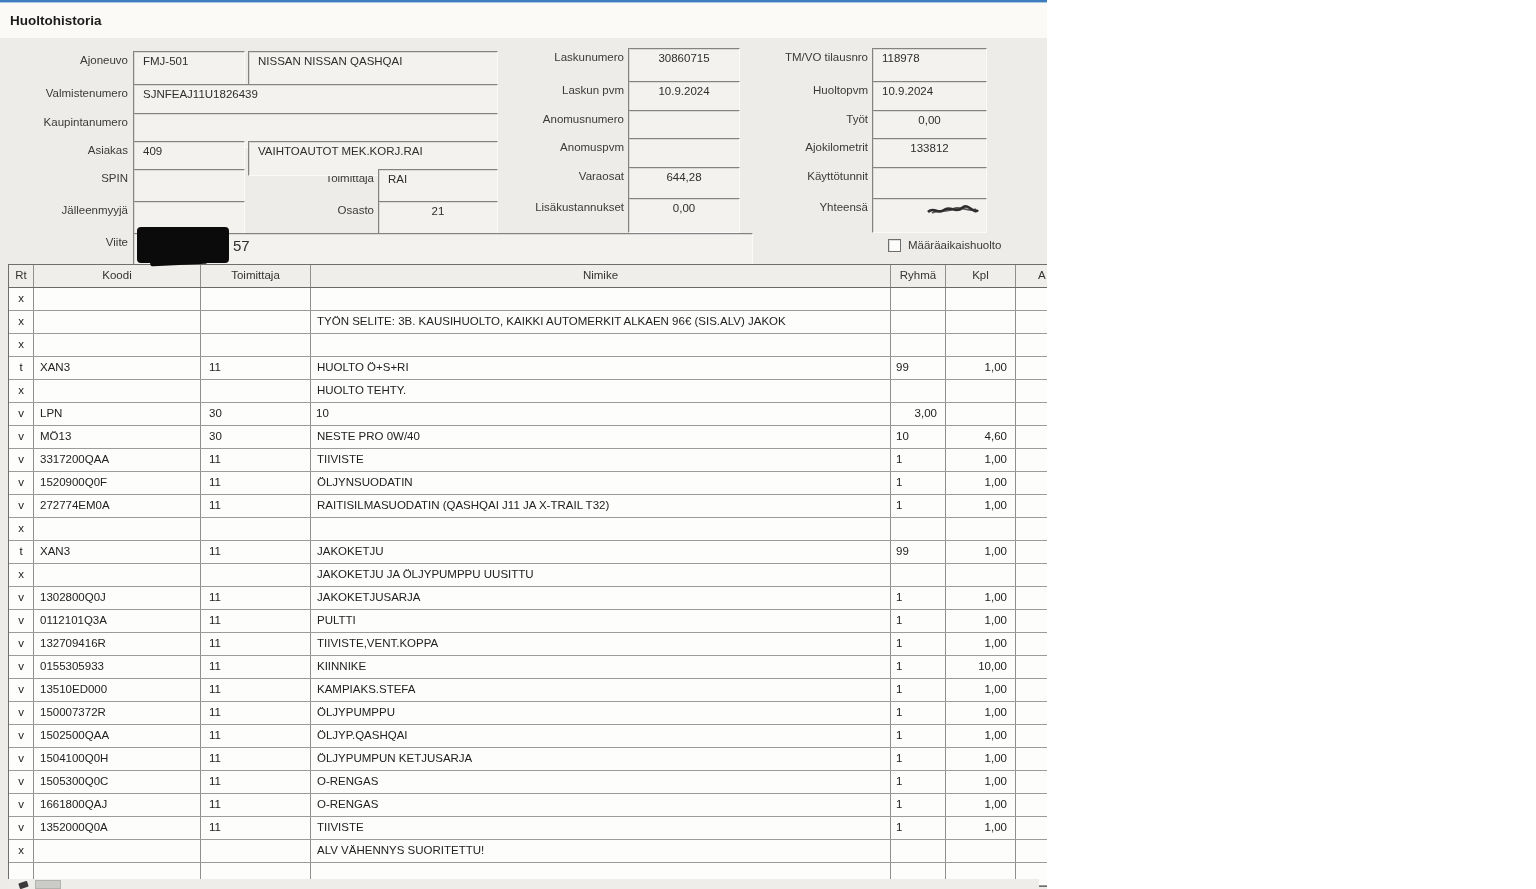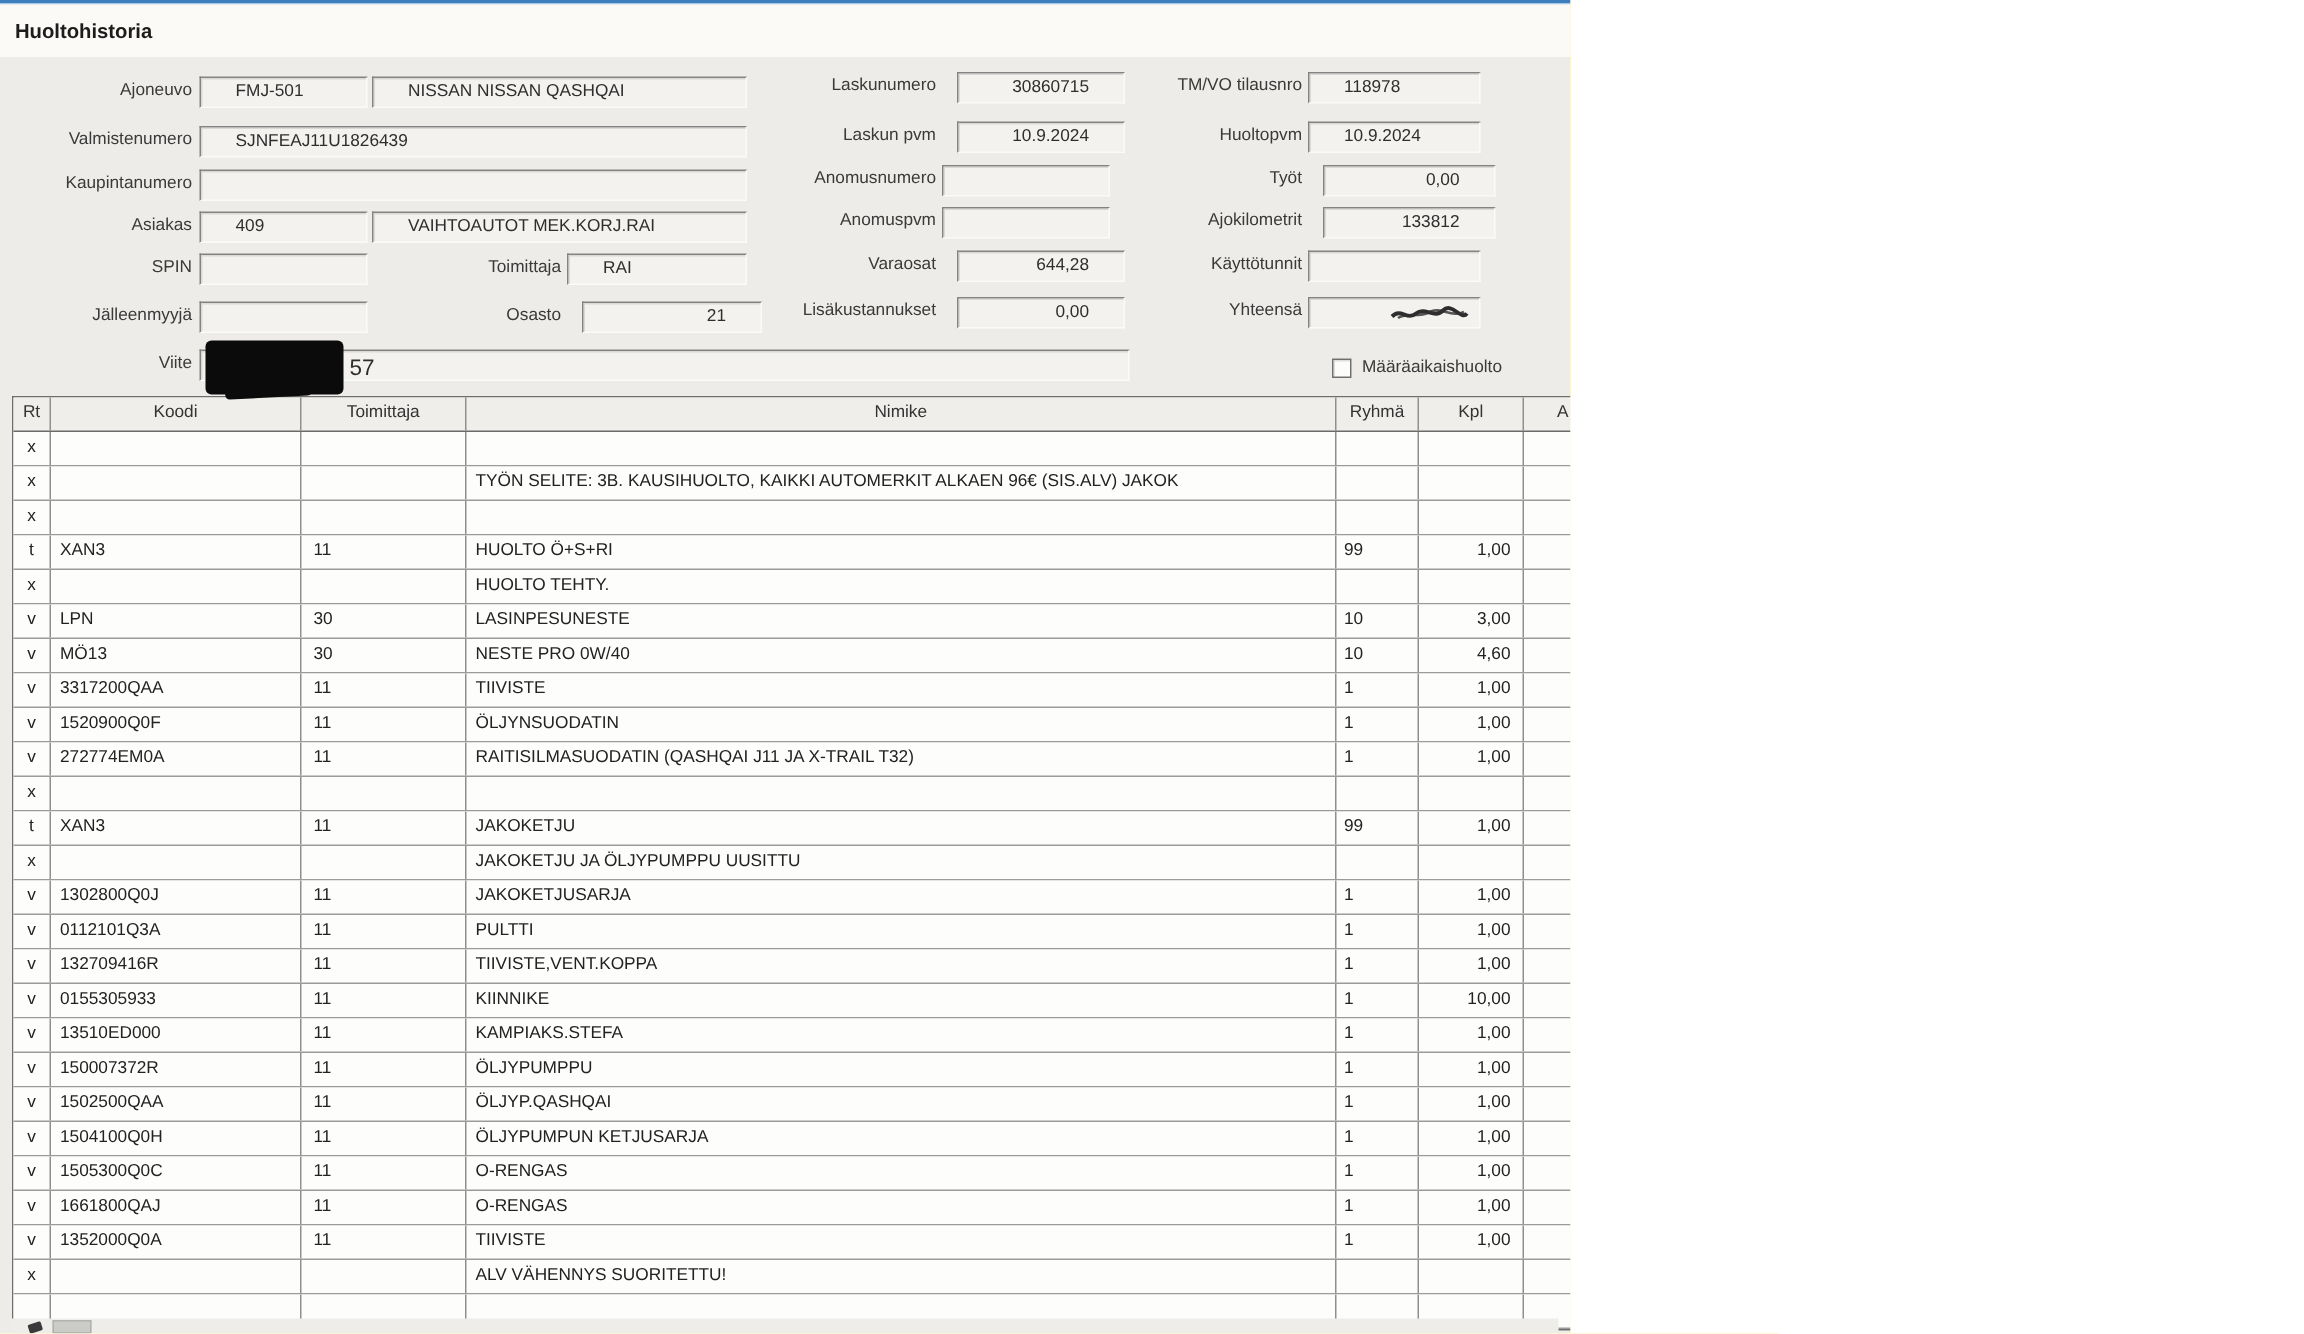--- a/index.html
+++ b/index.html
@@ -20,29 +20,29 @@
   .titlebar {
     position:absolute; left:0; top:3px; width:1047px; height:35px; background:#FBFAF7;
   }
   .title {
     position:absolute; left:10px; top:10px; font-size:13.5px; font-weight:bold; color:#1c1c1c;
   }
   .lbl {
     position:absolute; font-size:11.5px; color:#3a3a3a; text-align:right; white-space:nowrap;
   }
   .field {
-    position:absolute; height:21px; box-sizing:border-box;
+    position:absolute; height:35px; box-sizing:border-box;
     background:#F3F2EF;
     border:1px solid;
     border-color:#838383 #FAFAF9 #FAFAF9 #838383;
     box-shadow:inset 1px 1px 0 rgba(0,0,0,0.10);
     font-size:11.5px; line-height:19px; color:#2e2e2e;
-    padding:0 23px; overflow:hidden; white-space:nowrap;
-  }
-  .field.ralign { text-align:right;margin-left:10px; }
+    padding:0 9px; overflow:hidden; white-space:nowrap;
+  }
+  .field.ralign { text-align:center; }
   .redact-blob {
     position:absolute; left:137px; top:227px; width:92px; height:36px;
     background:#0b0b0b; border-radius:4px; z-index:5;
   }
   .redact-blob2 {
     position:absolute; left:150px; top:254px; width:58px; height:11px;
     background:#0b0b0b; border-radius:3px; transform:rotate(-3deg); z-index:5;
   }
   .viite-visible {
     position:absolute; left:233px; top:237px; font-size:15px; color:#2e2e2e; z-index:6;
@@ -227,21 +227,20 @@
         <div class="c-toim"></div>
         <div class="c-nimike">HUOLTO TEHTY.</div>
         <div class="c-ryhma"></div>
         <div class="c-kpl"></div>
         <div></div>
       </div>
             <div class="grid-row">
         <div class="c-rt">v</div>
         <div class="c-koodi">LPN</div>
         <div class="c-toim">30</div>
-        <div class="c-nimike">LASINPESUNESTE</div>
         <div class="c-ryhma">10</div>
         <div class="c-kpl">3,00</div>
         <div></div>
       </div>
             <div class="grid-row">
         <div class="c-rt">v</div>
         <div class="c-koodi">MÖ13</div>
         <div class="c-toim">30</div>
         <div class="c-nimike">NESTE PRO 0W/40</div>
         <div class="c-ryhma">10</div>

